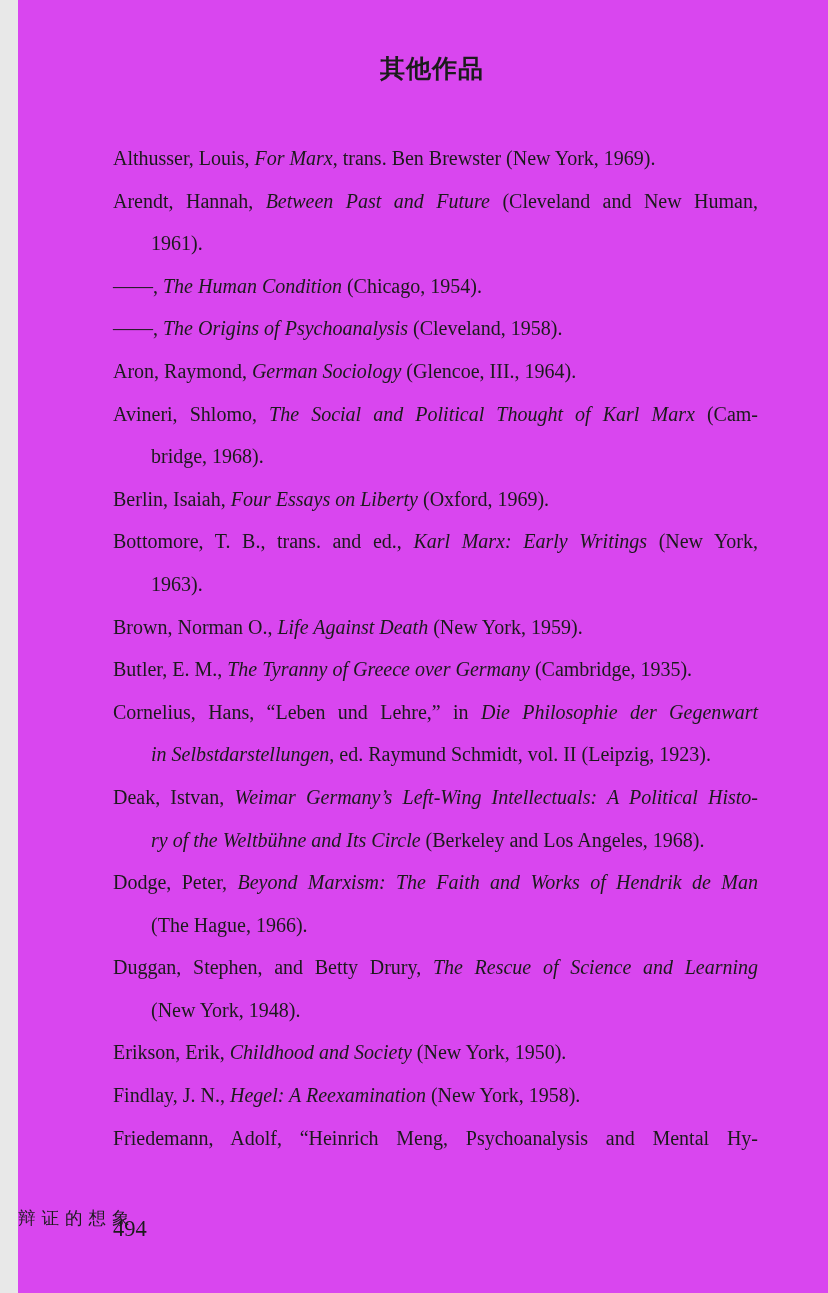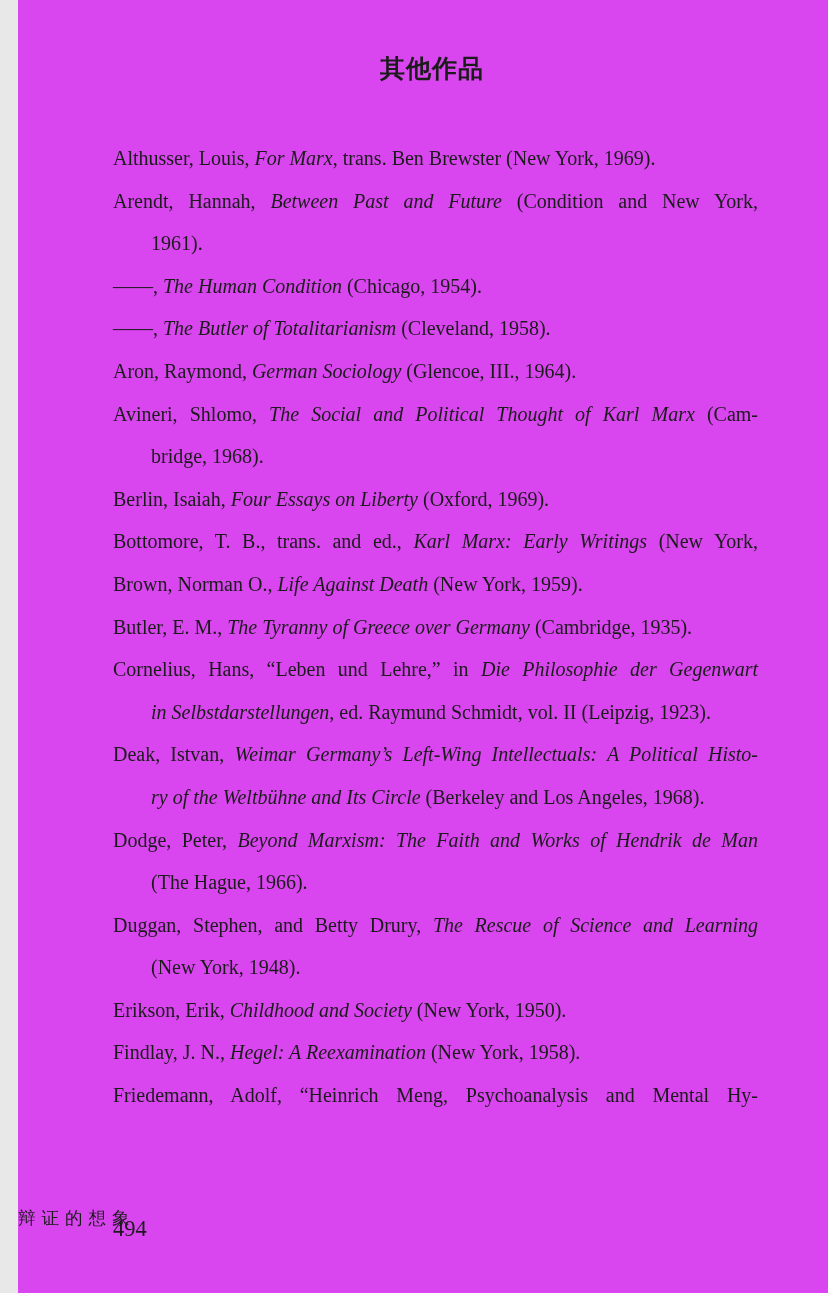--- a/index.html
+++ b/index.html
@@ -82,29 +82,30 @@
 </style>
 </head>
 <body>
 
 <div class="page">
 
   <div class="heading">其他作品</div>
 
   <div class="biblio">
       <div class="line"><span class="rm">Althusser, Louis, </span><span class="it">For Marx</span><span class="rm">, trans. Ben Brewster (New York, 1969).</span></div>
-      <div class="line just"><span class="rm">Arendt, Hannah, </span><span class="it">Between Past and Future</span><span class="rm"> (Condition and New York,</span></div>
+      <div class="line just"><span class="rm">Arendt, Hannah, </span><span class="it">Between Past and Future</span><span class="rm"> (Cleveland and New Human,</span></div>
       <div class="line cont"><span class="rm">1961).</span></div>
       <div class="line"><span class="rm">——, </span><span class="it">The Human Condition</span><span class="rm"> (Chicago, 1954).</span></div>
-      <div class="line"><span class="rm">——, </span><span class="it">The Butler of Totalitarianism</span><span class="rm"> (Cleveland, 1958).</span></div>
+      <div class="line"><span class="rm">——, </span><span class="it">The Origins of Psychoanalysis</span><span class="rm"> (Cleveland, 1958).</span></div>
       <div class="line"><span class="rm">Aron, Raymond, </span><span class="it">German Sociology</span><span class="rm"> (Glencoe, III., 1964).</span></div>
       <div class="line just"><span class="rm">Avineri, Shlomo, </span><span class="it">The Social and Political Thought of Karl Marx</span><span class="rm"> (Cam-</span></div>
       <div class="line cont"><span class="rm">bridge, 1968).</span></div>
       <div class="line"><span class="rm">Berlin, Isaiah, </span><span class="it">Four Essays on Liberty</span><span class="rm"> (Oxford, 1969).</span></div>
       <div class="line just"><span class="rm">Bottomore, T. B., trans. and ed., </span><span class="it">Karl Marx: Early Writings</span><span class="rm"> (New York,</span></div>
+      <div class="line cont"><span class="rm">1963).</span></div>
       <div class="line"><span class="rm">Brown, Norman O., </span><span class="it">Life Against Death</span><span class="rm"> (New York, 1959).</span></div>
       <div class="line"><span class="rm">Butler, E. M., </span><span class="it">The Tyranny of Greece over Germany</span><span class="rm"> (Cambridge, 1935).</span></div>
       <div class="line just"><span class="rm">Cornelius, Hans, “Leben und Lehre,” in </span><span class="it">Die Philosophie der Gegenwart</span></div>
       <div class="line cont"><span class="it">in Selbstdarstellungen</span><span class="rm">, ed. Raymund Schmidt, vol. II (Leipzig, 1923).</span></div>
       <div class="line just"><span class="rm">Deak, Istvan, </span><span class="it">Weimar Germany’s Left-Wing Intellectuals: A Political Histo-</span></div>
       <div class="line cont"><span class="it">ry of the Weltbühne and Its Circle</span><span class="rm"> (Berkeley and Los Angeles, 1968).</span></div>
       <div class="line just"><span class="rm">Dodge, Peter, </span><span class="it">Beyond Marxism: The Faith and Works of Hendrik de Man</span></div>
       <div class="line cont"><span class="rm">(The Hague, 1966).</span></div>
       <div class="line just"><span class="rm">Duggan, Stephen, and Betty Drury, </span><span class="it">The Rescue of Science and Learning</span></div>
       <div class="line cont"><span class="rm">(New York, 1948).</span></div>

